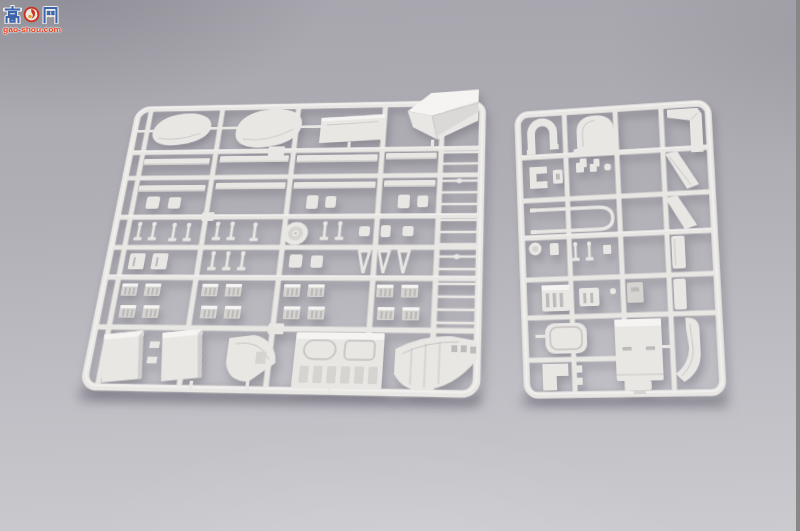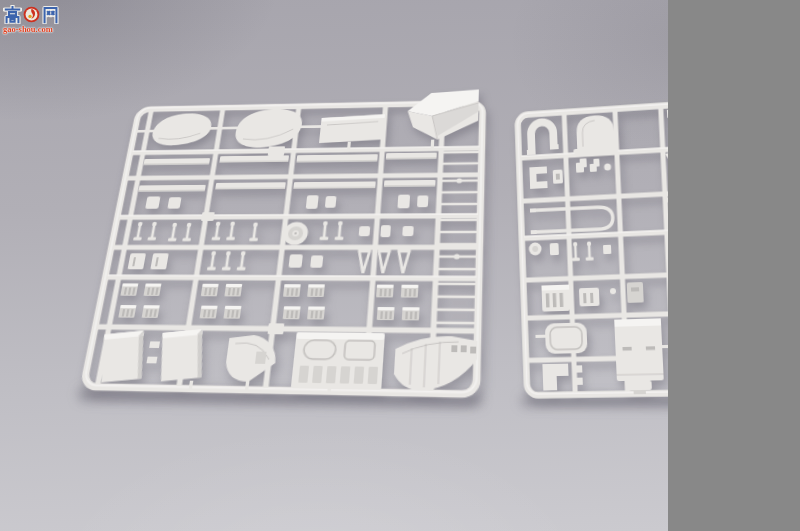--- a/index.html
+++ b/index.html
@@ -1,19 +1,19 @@
 <!DOCTYPE html>
 <html style="--bg-top: #a7a5ad; --bg-bottom: #cbcacf; --plastic: #e9e7e4; --plastic-light: #f5f4f2; --plastic-dark: #d6d4d1; --plastic-darker: #bdbbb9; --wm-blue: #3a63ae; --wm-red: #cf2d1b; --wm-url: #e23a18;"><head>
 <meta charset="utf-8">
 <style>
   html,body{margin:0;padding:0;background:#888;}
   .stage{
-    position:relative;width:668px;height:531px;overflow:hidden;
+    position:relative;width:796px;height:531px;overflow:hidden;
     background:linear-gradient(178deg,var(--bg-top,#a7a5ad) 0%,#b1afb6 38%,#bfbec4 70%,var(--bg-bottom,#cbcacf) 100%);
-    font-family:Liberation Serif, serif;
+    font-family:Liberation Sans, sans-serif;
   }
   .vignette{
     position:absolute;inset:0;pointer-events:none;
     background:
       radial-gradient(60% 45% at 6% -4%, rgba(50,48,60,0.22), rgba(50,48,60,0) 60%),
       radial-gradient(75% 55% at 48% 110%, rgba(255,255,255,0.13), rgba(255,255,255,0) 55%),
       radial-gradient(45% 40% at 103% 8%, rgba(58,56,66,0.10), rgba(58,56,66,0) 60%);
   }
   
   .sprue{position:absolute;left:0;top:0;transform-origin:0 0;overflow:visible;

